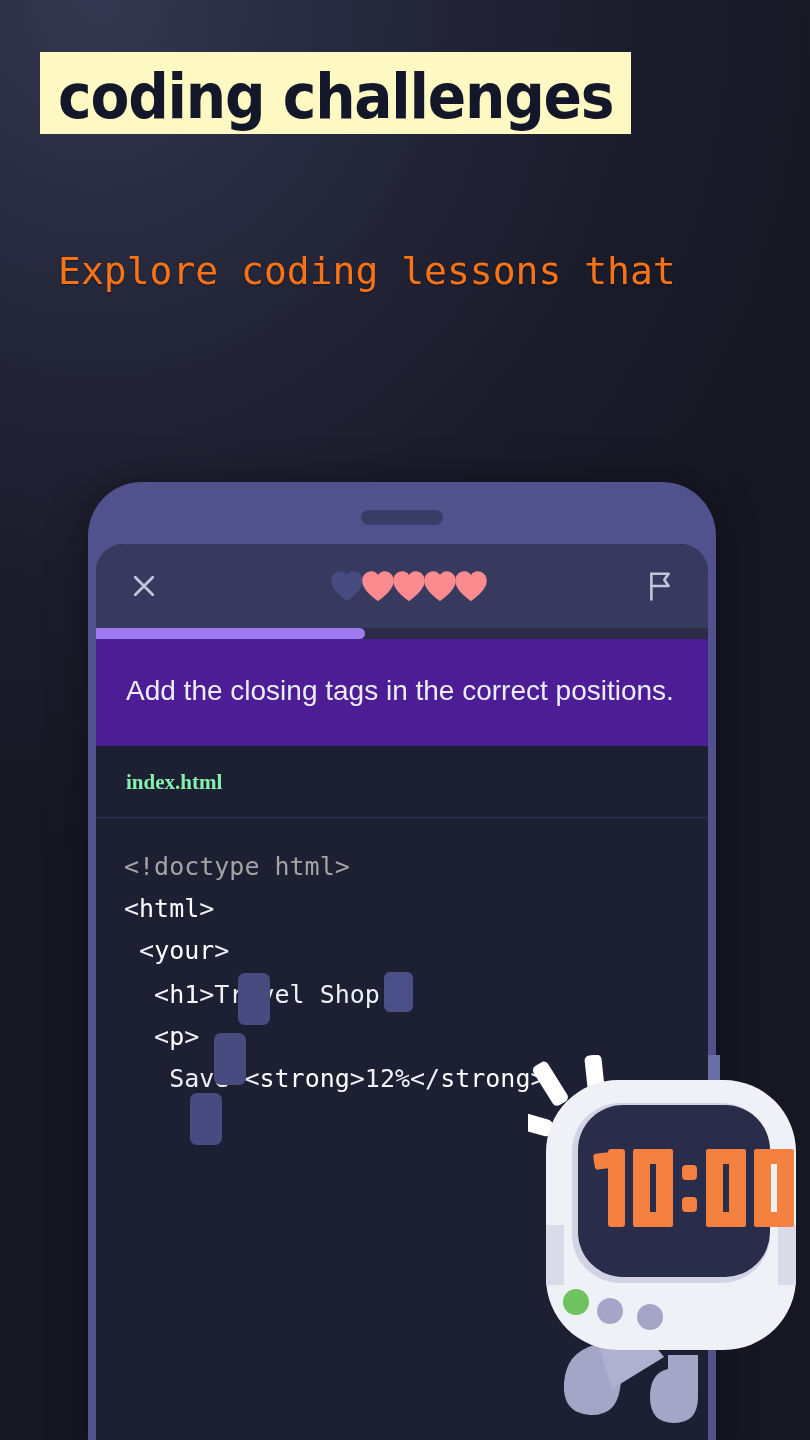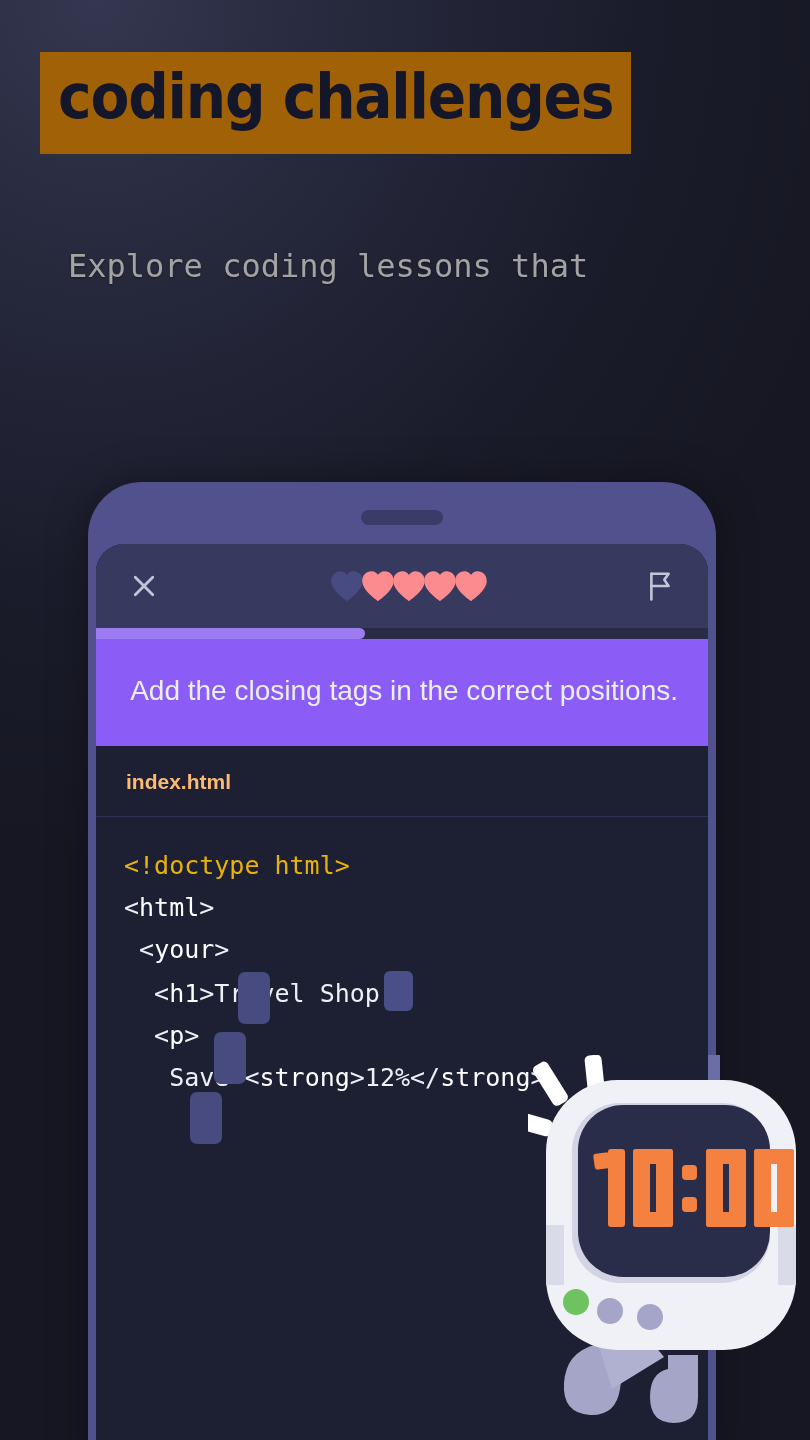--- a/index.html
+++ b/index.html
@@ -38,34 +38,34 @@
     padding-left:58px;
     font-stretch:condensed;
     text-shadow:0 2px 3px rgba(0,0,0,.45);
   }
   #headline-line2-wrap{
     margin-top:10px;
     padding-left:40px;
   }
   #headline-line2{
     display:inline-block;
-    background:#a16207;
+    background:#fef9c3;
     color:#14162a;
-    padding:13px 18px 26px 18px;
+    padding:13px 18px 6px 18px;
     font-stretch:condensed;
   }
 
   
   #subtitle{
-    position:absolute; top:242px; left:68px; width:720px;
+    position:absolute; top:242px; left:58px; width:720px;
     z-index:3;
     font-family:"DejaVu Sans Mono","Liberation Mono",monospace;
-    font-size:32px;
+    font-size:38px;
     line-height:1.55;
-    color:#a3a3a3;
+    color:#f97316;
     letter-spacing:0px;
     text-shadow:0 1px 2px rgba(0,0,0,.4);
   }
 
   
   #phone{
     position:absolute;
     left:88px; top:482px;
     width:628px; height:980px;
     background:#50518d;
@@ -120,56 +120,55 @@
     width:100%;
   }
   #progress-fill{
     height:11px;
     background:#9c7cf0;
     border-radius:0 6px 6px 0;
   }
 
   
   #prompt-panel{
-    background:#8b5cf6;
+    background:#4c1d95;
     padding:32px 30px 34px 30px;
-    text-align:right;
   }
   #prompt-text{
     color:#eceef5;
     font-size:28px;
     line-height:1.45;
     font-family:"Liberation Sans", sans-serif;
   }
 
   
   #file-tab-bar{
     background:#1d1f33;
     padding:24px 30px 22px 30px;
     border-bottom:1px solid #2f3250;
   }
   #file-tab-name{
-    color:#fdba74;
+    color:#86efac;
     font-size:21px;
     font-weight:600;
-    font-family:Liberation Sans, sans-serif;
+    font-family:Liberation Serif, serif;
   }
 
   
   #code-area{
     background:#1d1f33;
     padding:28px 28px 0 28px;
     font-family:"DejaVu Sans Mono","Liberation Mono",monospace;
     font-size:25px;
     line-height:1.68;
     position:relative;
     height:620px;
   }
   .code-line{ white-space:pre; display:block; }
-  .tok-doctype{ color:#eab308; }
+  .tok-doctype{ color:#a3a3a3; }
   .tok-punct{ color:#eef0f7; }
   .tok-tag{ color:#ffffff; }
   .tok-text{ color:#eef0f7; }
 
   .slot-inline{
     display:inline-block;
     width:29px; height:40px;
     background:#4b4f88;
     border-radius:6px;
     vertical-align:-9px;

